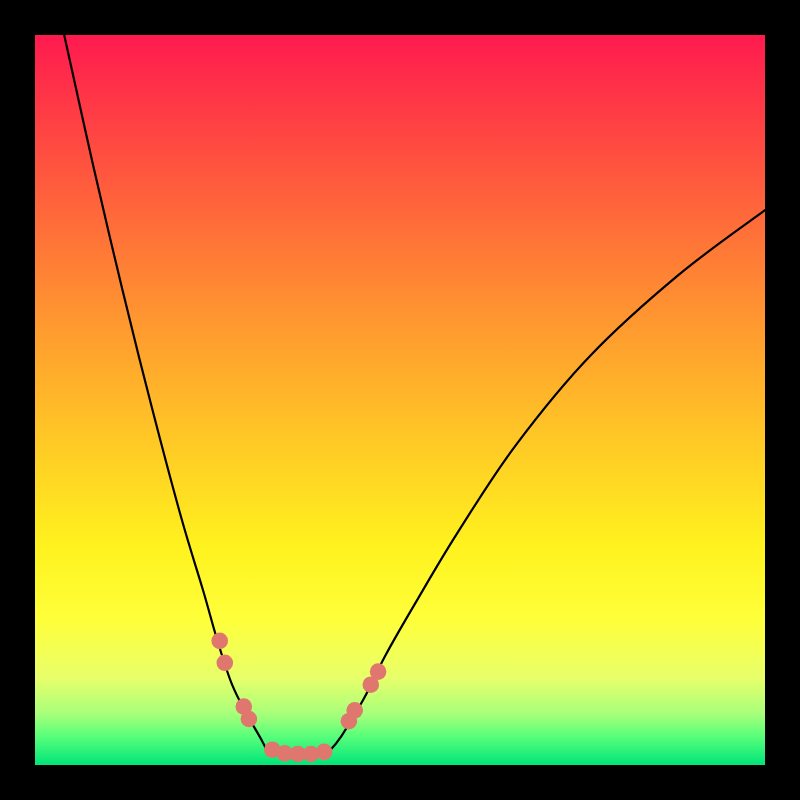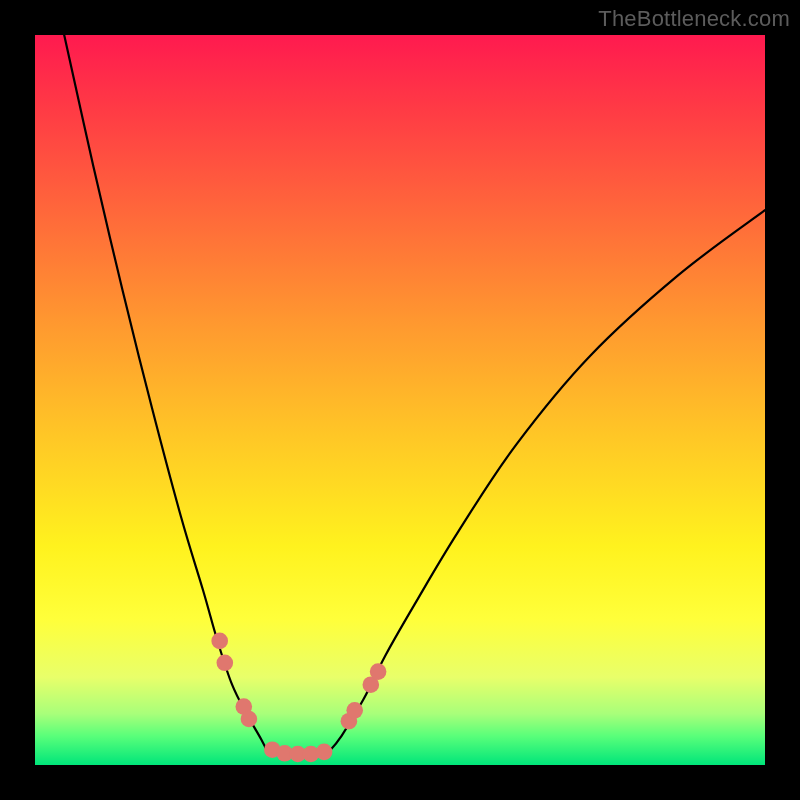--- a/index.html
+++ b/index.html
@@ -90,15 +90,14 @@
           <circle cx="275.9" cy="719.0" r="8.3" class="blob"></circle>
           <circle cx="289.1" cy="716.9" r="8.3" class="blob"></circle>
           <circle cx="313.9" cy="686.2" r="8.3" class="blob"></circle>
           <circle cx="319.7" cy="675.3" r="8.3" class="blob"></circle>
           <circle cx="335.8" cy="649.7" r="8.3" class="blob"></circle>
           <circle cx="343.1" cy="636.6" r="8.3" class="blob"></circle>
         </g>
     </svg>
   </div>
 
-  <div class="watermark">TheBottleneck.com</div>
 
 </div>
 
 </body></html>

